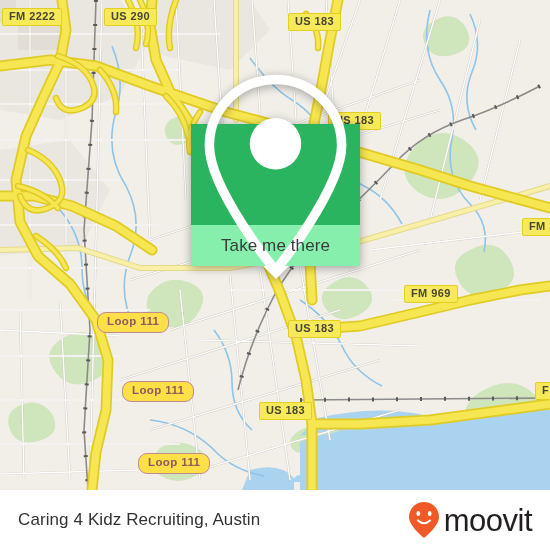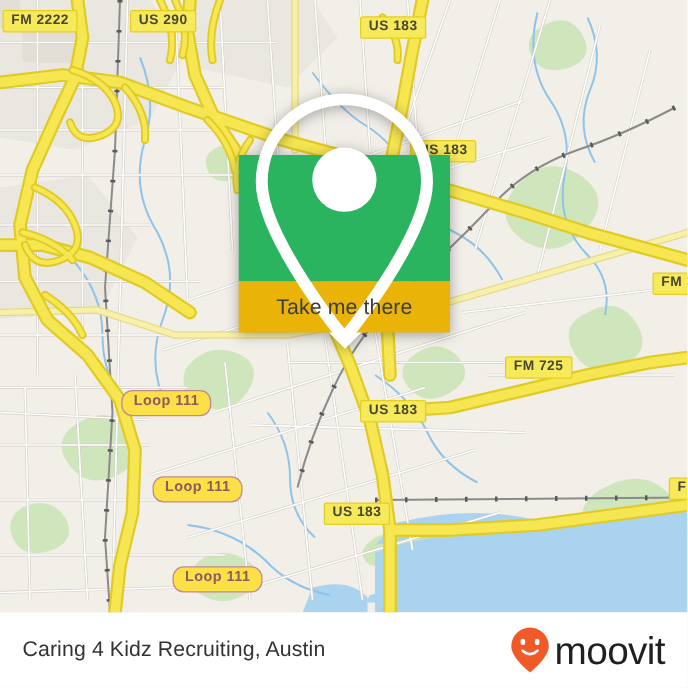--- a/index.html
+++ b/index.html
@@ -71,21 +71,21 @@
   }
   #popup-top {
     height: 101px;
     background: #2bb45f;
     display: flex;
     align-items: center;
     justify-content: center;
   }
   #popup-bottom {
     height: 41px;
-    background: #eab308;
+    background: #86efac;
     display: flex;
     align-items: center;
     justify-content: center;
   }
   #popup-label {
     font-size: 17px;
     color: #3c3c3c;
     letter-spacing: 0.1px;
   }
   #popup-tail {
@@ -362,21 +362,21 @@
         </g>
 
       </g>
     </svg>
 
     <div class="shield" style="left:2px;  top:8px;">FM 2222</div>
     <div class="shield" style="left:104px;top:8px;">US 290</div>
     <div class="shield" style="left:288px;top:13px;">US 183</div>
     <div class="shield" style="left:328px;top:112px;">US 183</div>
     <div class="shield" style="left:522px;top:218px;">FM 37</div>
-    <div class="shield" style="left:404px;top:285px;">FM 725</div>
+    <div class="shield" style="left:404px;top:285px;">FM 969</div>
     <div class="shield" style="left:288px;top:320px;">US 183</div>
     <div class="shield" style="left:259px;top:402px;">US 183</div>
     <div class="shield" style="left:535px;top:382px;">F</div>
 
     <div class="shield loop" style="left:97px; top:312px;">Loop 111</div>
     <div class="shield loop" style="left:122px;top:381px;">Loop 111</div>
     <div class="shield loop" style="left:138px;top:453px;">Loop 111</div>
 
 
     <div id="popup">

